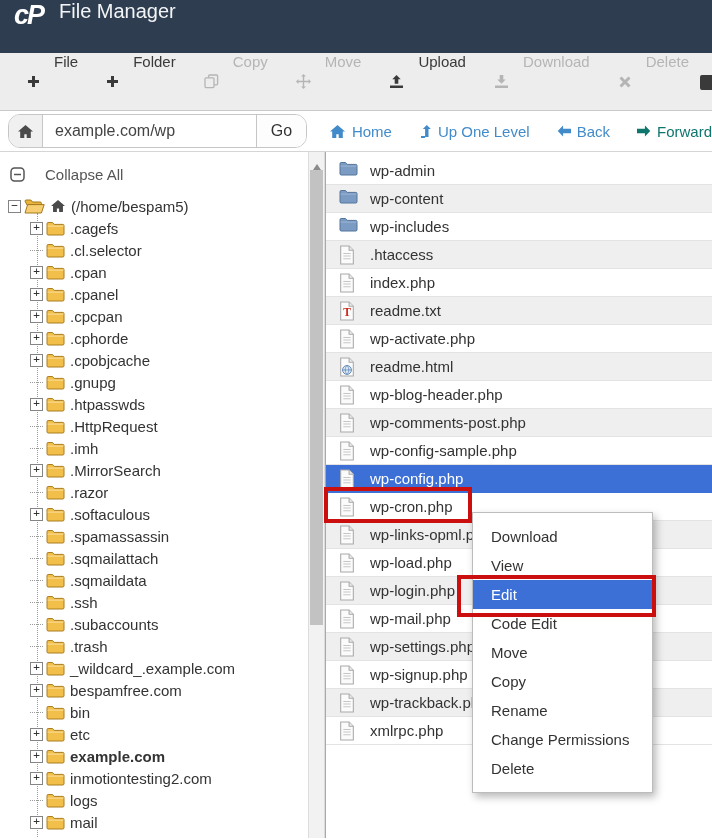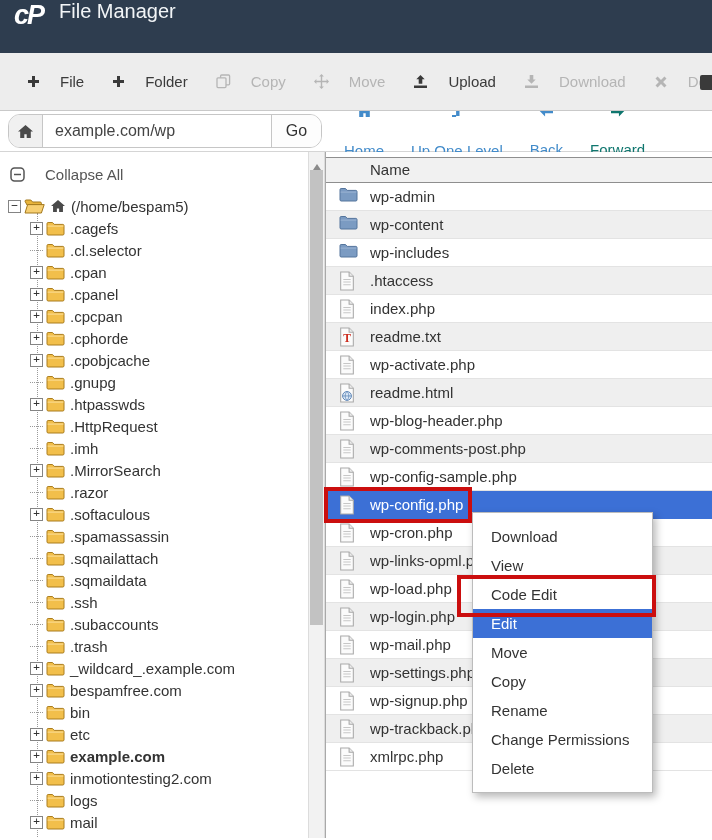--- a/index.html
+++ b/index.html
@@ -7,35 +7,35 @@
   body { font-family:"Liberation Sans","DejaVu Sans",sans-serif; background:#fff; color:#333; }
   .page { position:relative; width:712px; height:840px; overflow:hidden; background:#fff; }
 
   
   .appbar { height:53px; background:#2e3d4f; display:flex; padding:0 14px; }
   .logo { color:#fff; font-size:27px; font-weight:bold; font-style:italic; letter-spacing:-2px; margin-right:16px; }
   .app-title { color:#f2f5f7; font-size:20px; font-weight:400; }
 
   
   .toolbar { height:58px; background:#ededed; border-bottom:1px solid #c9c9c9; display:flex; align-items:center; padding-left:13px; position:relative; }
-  .tb-btn { display:flex; align-items:center; gap:20px; padding:0 14px; height:58px; font-size:15px; color:#3a3a3a; cursor:pointer; white-space:nowrap; }
+  .tb-btn { display:flex; gap:14px; padding:0 14px; height:58px; font-size:15px; color:#3a3a3a; cursor:pointer; white-space:nowrap; }
   .tb-btn .tb-ic { display:inline-flex; align-items:center; }
   .tb-btn.disabled { color:#b5b5b5; }
   .tb-divider { width:1px; height:34px; background:#cfcfcf; margin:0 10px; }
   .tb-partial { position:absolute; right:-4px; top:22px; width:16px; height:15px; background:#3a3a3a; border-radius:2px; }
   .restore-glyph { font-size:17px; font-weight:bold; line-height:1; }
 
   
   .locrow { height:41px; background:#fff; border-bottom:1px solid #d5d5d5; display:flex; align-items:center; padding-left:8px; }
   .addr-group { display:flex; align-items:stretch; height:34px; width:314px; border:1px solid #c6c6c6; border-radius:12px; overflow:hidden; background:#fff; }
   .addr-home { width:34px; background:#f0f0f0; border-right:1px solid #c6c6c6; display:flex; align-items:center; justify-content:center; color:#4a4a4a; cursor:pointer; }
   .addr-input { flex:1; border:0; outline:none; font-size:16px; color:#444; padding:0 12px; font-family:inherit; min-width:0; }
   .addr-go { width:50px; background:#fdfdfd; border-left:1px solid #c6c6c6; display:flex; align-items:center; justify-content:center; font-size:16px; color:#333; cursor:pointer; }
   .nav-links { display:flex; align-items:center; margin-left:22px; gap:27px; }
-  .nav-link { display:flex; align-items:center; gap:24px; font-size:15px; color:#428bca; cursor:pointer; white-space:nowrap;flex-direction:column; }
+  .nav-link { display:flex; align-items:center; gap:6px; font-size:15px; color:#428bca; cursor:pointer; white-space:nowrap; }
   .nav-link.disabled { color:#0f766e; }
 
   
   .content { position:relative; display:flex; height:686px; }
 
   
   .treepane { width:308px; overflow:hidden; position:relative; }
   .collapse-row { display:flex; align-items:center; gap:20px; padding:14px 0 10px 10px; font-size:15px; color:#555; cursor:pointer; }
   .tree { position:relative; padding-top:2px; }
   .tree-guide { position:absolute; left:37px; top:20px; bottom:-160px; border-left:1px dotted #9a9a9a; }
@@ -555,21 +555,20 @@
           </div>
       </div>
     </div>
 
     <div class="vscroll">
       <div class="vs-up"></div>
       <div class="vs-thumb"></div>
     </div>
 
     <div class="filelist">
-      <div class="fl-header">Name</div>
       <div>
 
           <div class="fl-row">
             <span class="fl-ic">
               <svg width="19" height="15" viewBox="0 0 19 15">
                 <path d="M1 2.6c0-.6.5-1.1 1.1-1.1h4.4l1.7 1.9h8.7c.6 0 1.1.5 1.1 1.1v8.4c0 .6-.5 1.1-1.1 1.1H2.1c-.6 0-1.1-.5-1.1-1.1z" fill="#7b9bc2" stroke="#54749c"></path>
                 <path d="M1.6 4.6h15.8v1H1.6z" fill="#9cb4d3"></path>
               </svg>
             </span>
             <span>wp-admin</span>
@@ -803,28 +802,28 @@
   <div class="ctxmenu">
 
       <div class="ctx-item">
         <span>Download</span>
       </div>
 
       <div class="ctx-item">
         <span>View</span>
       </div>
 
+      <div class="ctx-item highlighted">
+        <span>Edit</span>
+      </div>
+
       <div class="ctx-item">
         <span>Code Edit</span>
       </div>
 
-      <div class="ctx-item highlighted">
-        <span>Edit</span>
-      </div>
-
       <div class="ctx-item">
         <span>Move</span>
       </div>
 
       <div class="ctx-item">
         <span>Copy</span>
       </div>
 
       <div class="ctx-item">
         <span>Rename</span>

